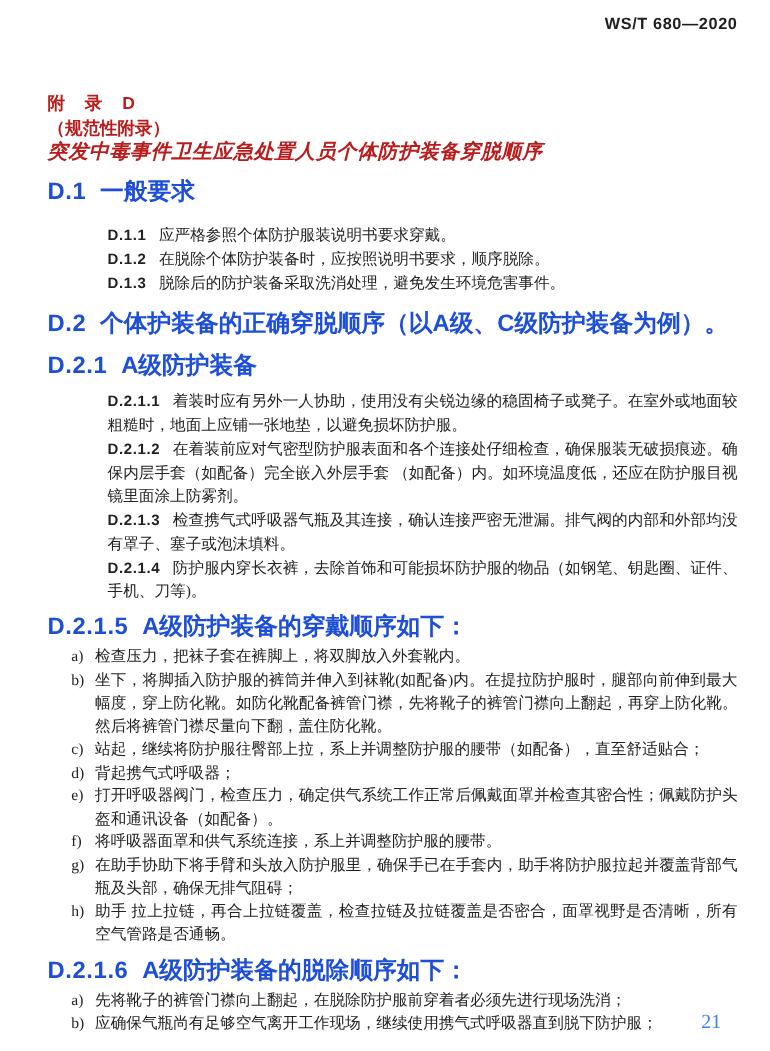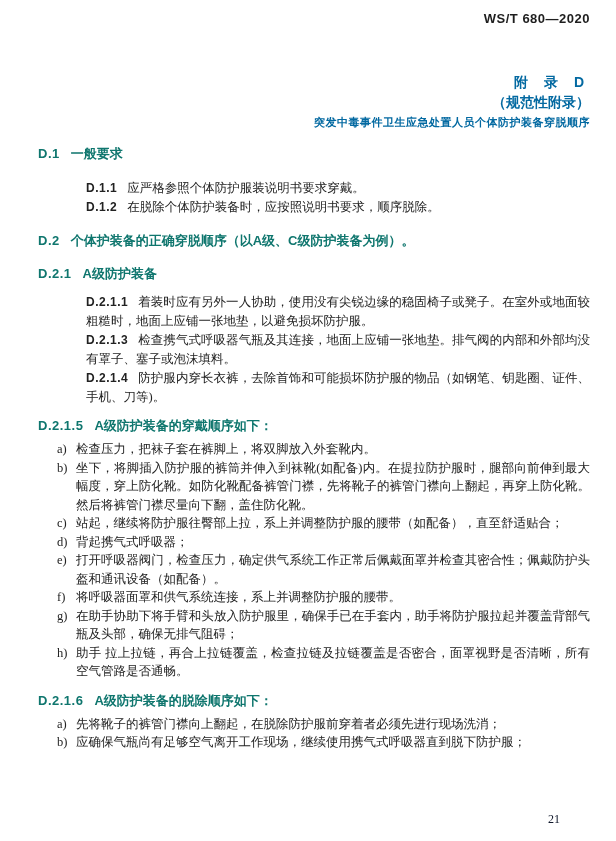--- a/index.html
+++ b/index.html
@@ -20,34 +20,34 @@
   .doc-header {
     text-align: right;
     font-family: "Liberation Sans", sans-serif;
     font-weight: bold;
     font-size: 13px;
     letter-spacing: 0.5px;
     line-height: 14px;
   }
   .title-block {
     margin-top: 46px;
-    text-align: right;
+    text-align: left;
     font-family: "Liberation Sans", sans-serif;
     font-weight: bold;
-    color: #0369a1;
+    color: #b91c1c;
   }
   .title-block .t1 { font-size: 14px; letter-spacing: 6px; line-height: 20px; }
   .title-block .t2 { font-size: 14px; line-height: 20px; }
-  .title-block .t3 { font-size: 11px; line-height: 20px; letter-spacing: 0.5px; }
+  .title-block .t3 { font-size: 16px; line-height: 20px; letter-spacing: 0.5px; font-style: italic; }
   .h1 {
     font-family: "Liberation Sans", sans-serif;
     font-weight: bold;
-    font-size: 13px;
+    font-size: 19px;
     line-height: 15px;
-    color: #0f766e;
+    color: #1d4ed8;
   }
   .h1 .num { margin-right: 11px; letter-spacing: 0.5px; }
   .mt-d1   { margin-top: 14px; }
   .mt-d2   { margin-top: 16px; }
   .mt-d21  { margin-top: 18px; }
   .mt-d215 { margin-top: 11px; }
   .mt-d216 { margin-top: 12px; }
   .pgroup { margin-top: 18px; }
   .pgroup-2 { margin-top: 12px; }
   .para {
@@ -69,23 +69,23 @@
     display: flex;
     font-size: 12.5px;
     line-height: 18.5px;
     color: #222;
   }
   .li .lbl { flex: 0 0 19px; margin-left: 19px; }
   .li .txt { flex: 1; text-align: justify; }
   .footer-page {
     position: absolute;
     bottom: 14px;
-    right: 56px;
-    font-size: 12px;
-    color: #0f172a;
+    right: 39px;
+    font-size: 16px;
+    color: #3b82f6;
   }
 </style>
 </head>
 <body>
 
 <div class="page">
 
   <div class="doc-header">WS/T 680—2020</div>
 
   <div class="title-block">
@@ -98,36 +98,42 @@
     <span class="num">D.1</span><span>一般要求</span>
   </div>
 
   <div class="pgroup">
     <div class="para">
       <span class="num">D.1.1</span><span>应严格参照个体防护服装说明书要求穿戴。</span>
     </div>
     <div class="para">
       <span class="num">D.1.2</span><span>在脱除个体防护装备时，应按照说明书要求，顺序脱除。</span>
     </div>
+    <div class="para">
+      <span class="num">D.1.3</span><span>脱除后的防护装备采取洗消处理，避免发生环境危害事件。</span>
+    </div>
   </div>
 
   <div class="h1 mt-d2">
     <span class="num">D.2</span><span>个体护装备的正确穿脱顺序（以A级、C级防护装备为例）。</span>
   </div>
 
   <div class="h1 mt-d21">
     <span class="num">D.2.1</span><span>A级防护装备</span>
   </div>
 
   <div class="pgroup-2">
     <div class="para">
       <span class="num">D.2.1.1</span><span>着装时应有另外一人协助，使用没有尖锐边缘的稳固椅子或凳子。在室外或地面较粗糙时，地面上应铺一张地垫，以避免损坏防护服。</span>
     </div>
     <div class="para">
-      <span class="num">D.2.1.3</span><span>检查携气式呼吸器气瓶及其连接，地面上应铺一张地垫。排气阀的内部和外部均没有罩子、塞子或泡沫填料。</span>
+      <span class="num">D.2.1.2</span><span>在着装前应对气密型防护服表面和各个连接处仔细检查，确保服装无破损痕迹。确保内层手套（如配备）完全嵌入外层手套 （如配备）内。如环境温度低，还应在防护服目视镜里面涂上防雾剂。</span>
+    </div>
+    <div class="para">
+      <span class="num">D.2.1.3</span><span>检查携气式呼吸器气瓶及其连接，确认连接严密无泄漏。排气阀的内部和外部均没有罩子、塞子或泡沫填料。</span>
     </div>
     <div class="para">
       <span class="num">D.2.1.4</span><span>防护服内穿长衣裤，去除首饰和可能损坏防护服的物品（如钢笔、钥匙圈、证件、手机、刀等)。</span>
     </div>
   </div>
 
   <div class="h1 mt-d215">
     <span class="num">D.2.1.5</span><span>A级防护装备的穿戴顺序如下：</span>
   </div>
 

